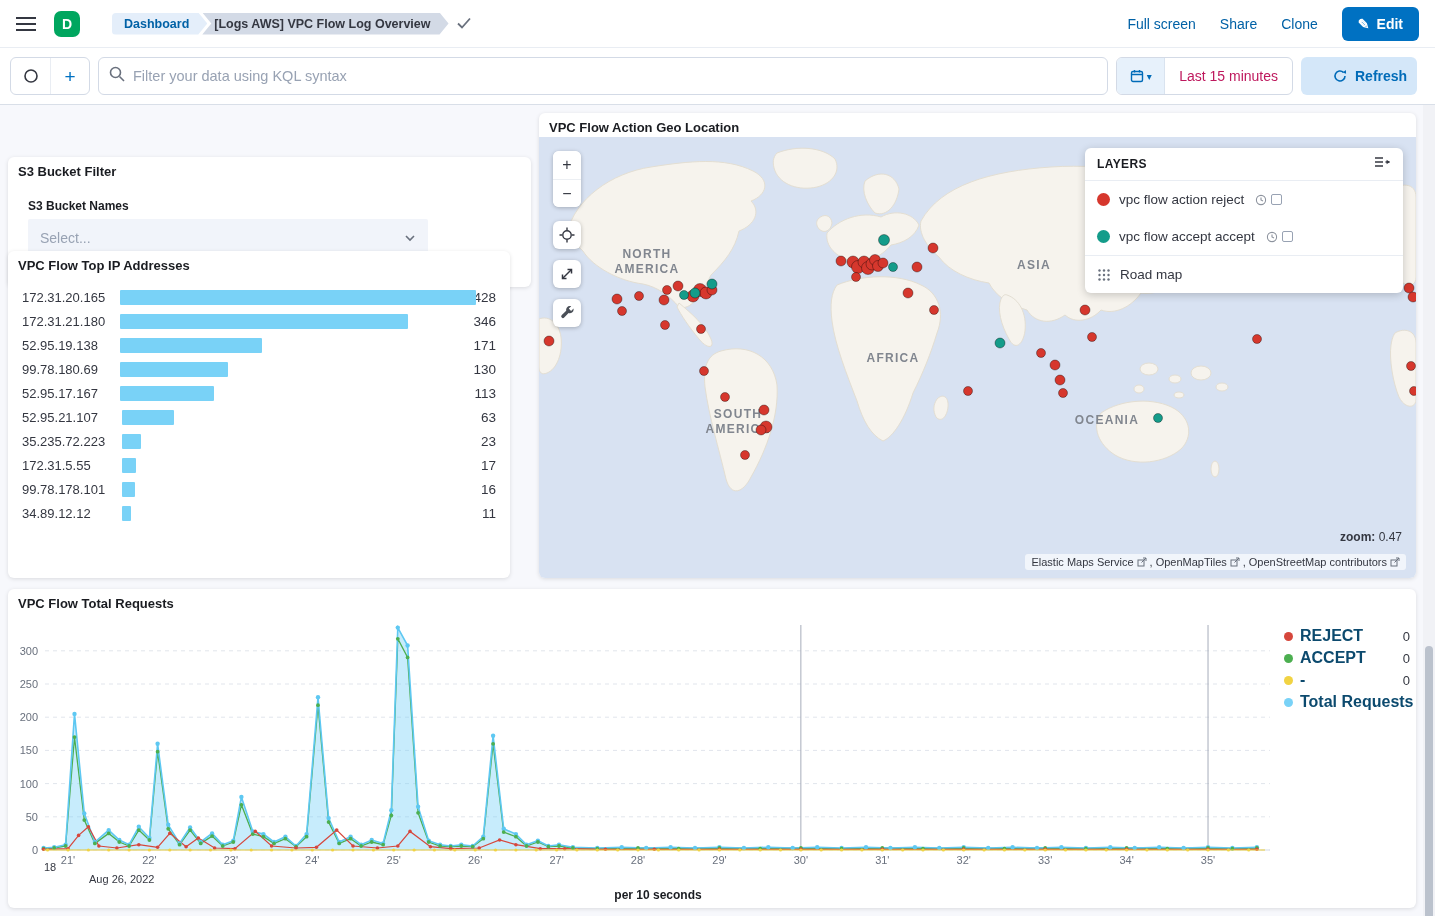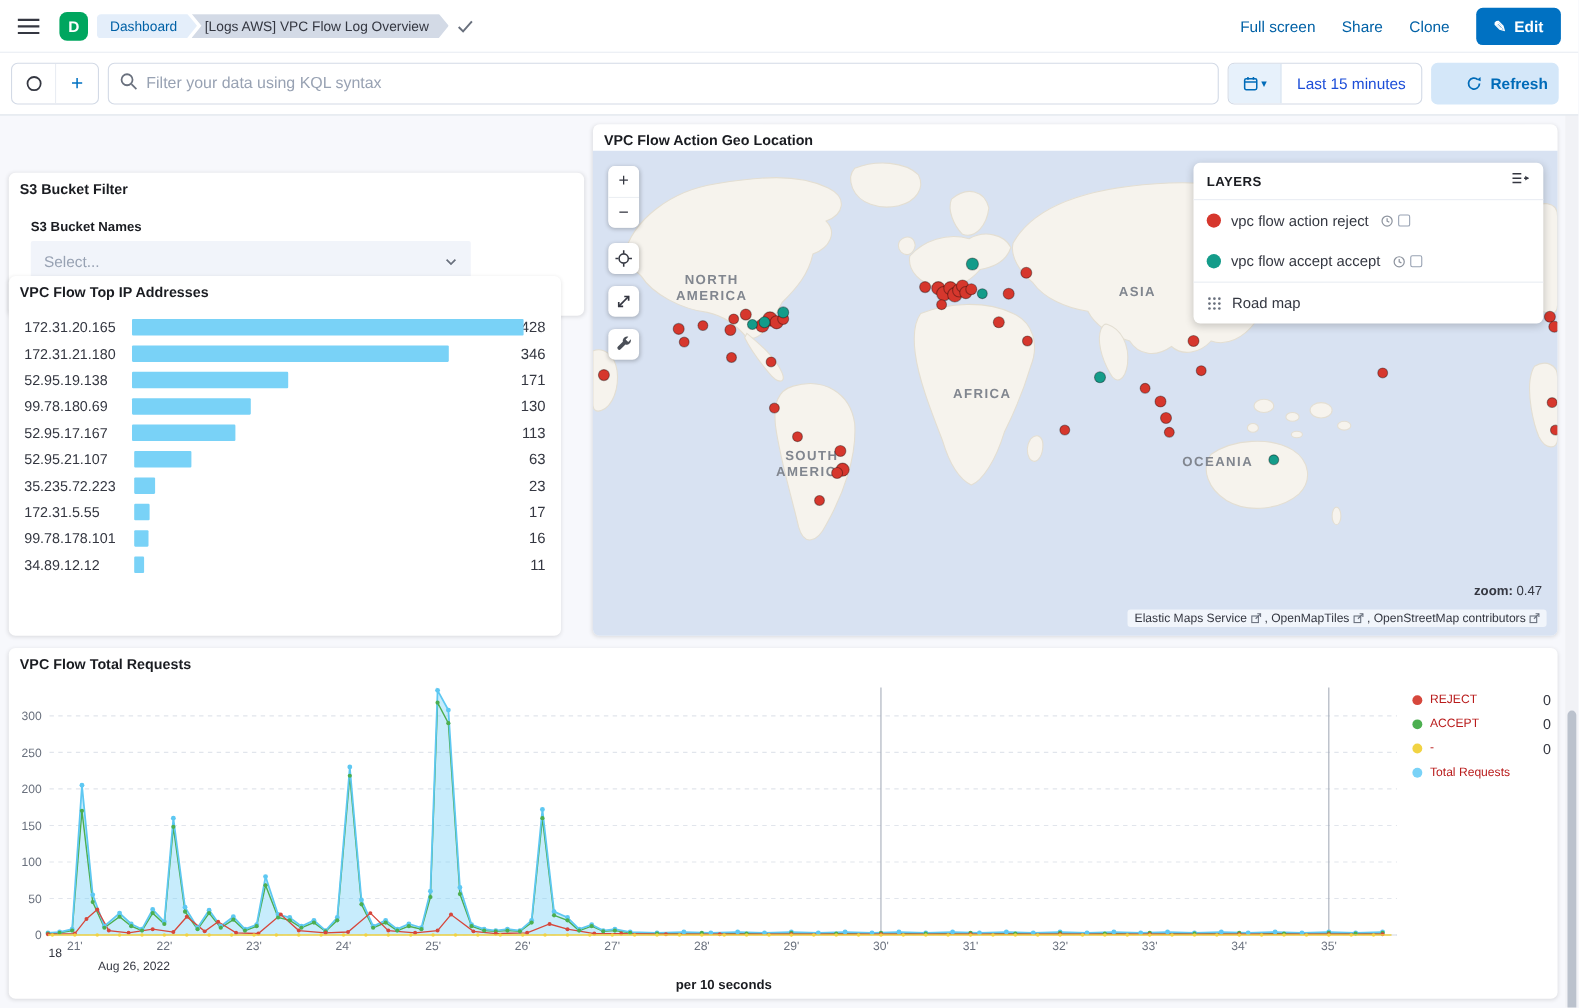--- a/index.html
+++ b/index.html
@@ -5,42 +5,42 @@
   * { margin:0; padding:0; box-sizing:border-box; }
   html,body { width:1435px; height:916px; overflow:hidden; }
   body { font-family:"Liberation Sans", sans-serif; background:#f7f8fc; color:#343741; position:relative; }
   .app { position:absolute; inset:0; width:1435px; height:916px; }
 
   
   .top-nav { position:absolute; left:0; top:0; width:100%; height:48px; background:#fff; border-bottom:1px solid #e9edf3; display:flex; align-items:center; padding:0 16px; z-index:30; }
   .nav-left { display:flex; align-items:center; gap:18px; }
   .icon-btn { background:none; border:none; cursor:pointer; display:flex; align-items:center; justify-content:center; }
   .space-avatar { width:26px; height:26px; border-radius:7px; color:#fff; font-weight:700; font-size:14px; display:flex; align-items:center; justify-content:center; }
-  .breadcrumbs { display:flex; align-items:flex-end; margin-left:8px; }
+  .breadcrumbs { display:flex; align-items:center; margin-left:32px;font-weight:bold; }
   .crumb { font-size:12.5px; padding:4px 18px 4px 12px; }
   .crumb-first { background:#e4eefa; color:#0061a6; clip-path:polygon(0 0, calc(100% - 9px) 0, 100% 50%, calc(100% - 9px) 100%, 0 100%); border-radius:4px 0 0 4px; cursor:pointer; }
   .crumb-last { background:#d3dae6; color:#343741; margin-left:-5px; clip-path:polygon(0 0, calc(100% - 9px) 0, 100% 50%, calc(100% - 9px) 100%, 0 100%, 9px 50%); }
   .crumb-check { margin-left:8px; }
   .nav-right { margin-left:auto; display:flex; align-items:center; gap:24px; }
   .nav-link { color:#0061a6; font-size:14px; background:none; border:none; cursor:pointer; }
   .edit-btn { background:#0071c2; color:#fff; border:none; border-radius:6px; height:34px; padding:0 16px; font-size:14px; font-weight:600; display:flex; align-items:center; gap:7px; cursor:pointer; }
 
   
   .query-bar { position:absolute; left:0; top:48px; width:100%; height:57px; background:#fff; border-bottom:1px solid #d9dfe8; display:flex; align-items:center; gap:8px; padding:0 18px 0 10px; z-index:25; }
   .controls-group { display:flex; height:38px; border:1px solid #d3dae6; border-radius:6px; overflow:hidden; background:#fff; }
   .controls-group .cell { width:39px; display:flex; align-items:center; justify-content:center; border:none; background:none; cursor:pointer; }
   .controls-group .cell + .cell { border-left:1px solid #e9edf3; }
   .plus-glyph { color:#0071c2; font-size:19px; font-weight:400; line-height:1; }
   .search-box { flex:1; height:38px; border:1px solid #d3dae6; border-radius:6px; background:#fff; display:flex; align-items:center; padding:0 10px; gap:8px; }
   .search-box input { border:none; outline:none; flex:1; font-size:14.5px; color:#701a75; font-family:"Liberation Sans",sans-serif; background:transparent; }
   .search-box input::placeholder { color:#98a2b3; }
   .date-group { display:flex; height:38px; border:1px solid #d3dae6; border-radius:6px; overflow:hidden; background:#fff; }
   .cal-btn { width:48px; background:#e7f1fb; display:flex; align-items:center; justify-content:center; gap:3px; border:none; border-right:1px solid #d9e3ef; cursor:pointer; }
   .cal-caret { color:#006bb8; font-size:10px; }
-  .time-range { display:flex; align-items:center; padding:0 14px; font-size:14px; color:#1d4ed8; min-width:122px; cursor:pointer; }
+  .time-range { display:flex; align-items:center; padding:0 14px; font-size:14px; color:#be185d; min-width:122px; cursor:pointer; }
   .refresh-btn { height:38px; min-width:116px; border:none; border-radius:6px; background:#d4e7f9; color:#006bb8; font-size:14px; font-weight:600; display:flex; align-items:center; justify-content:flex-start; gap:8px; cursor:pointer;padding-left:32px; }
 
   
   .panel { position:absolute; background:#fff; border-radius:6px; box-shadow:0 1px 4px rgba(0,0,0,0.12); }
   .panel-title { font-size:13px; font-weight:700; color:#1a1c21; padding:7px 10px 0 10px; }
   .panel-s3  { left:8px;  top:113px; width:523px;  height:130px;margin-top:44px; }
   .panel-ips { left:8px;  top:251px; width:502px;  height:327px; }
   .panel-geo { left:539px; top:113px; width:877px; height:465px; }
   .panel-req { left:8px;  top:589px; width:1408px; height:319px; }
 
@@ -79,21 +79,21 @@
   .zoom-readout { position:absolute; right:14px; bottom:34px; font-size:12px; color:#343741; }
   .zoom-readout b { font-weight:700; }
   .map-attrib { position:absolute; right:10px; bottom:8px; font-size:11px; color:#343741; background:rgba(255,255,255,.65); padding:2px 6px; border-radius:3px; display:flex; align-items:center; gap:3px; white-space:nowrap; }
 
   
   #ts-svg { position:absolute; left:0; top:0; width:1408px; height:319px; }
   svg text { font-family:"Liberation Sans",sans-serif; }
   #legend { position:absolute; right:6px; top:36px; width:126px; }
   .lg-row { display:flex; align-items:center; gap:7px; height:22px; cursor:pointer; }
   .lg-dot { width:9px; height:9px; border-radius:50%; flex:none; }
-  .lg-label { flex:1; font-size:11px; color:#b91c1c; white-space:nowrap; }
+  .lg-label { flex:1; font-size:16px; color:#0c4a6e; white-space:nowrap;font-weight:bold; }
   .lg-value { font-size:13px; color:#343741; }
   .axis-date { position:absolute; left:36px; font-size:11px; color:#343741; }
   .xlab { position:absolute; left:0; width:1300px; text-align:center; bottom:6px; font-size:12px; font-weight:700; color:#1a1c21; }
 
   
   .sb-track { position:absolute; right:0; top:48px; width:12px; height:868px; background:#f1f2f6; }
   .sb-thumb { position:absolute; right:2px; top:598px; width:8px; height:312px; background:#98a2b3; opacity:.6; border-radius:4px; }
 </style>
 </head>
 <body>

